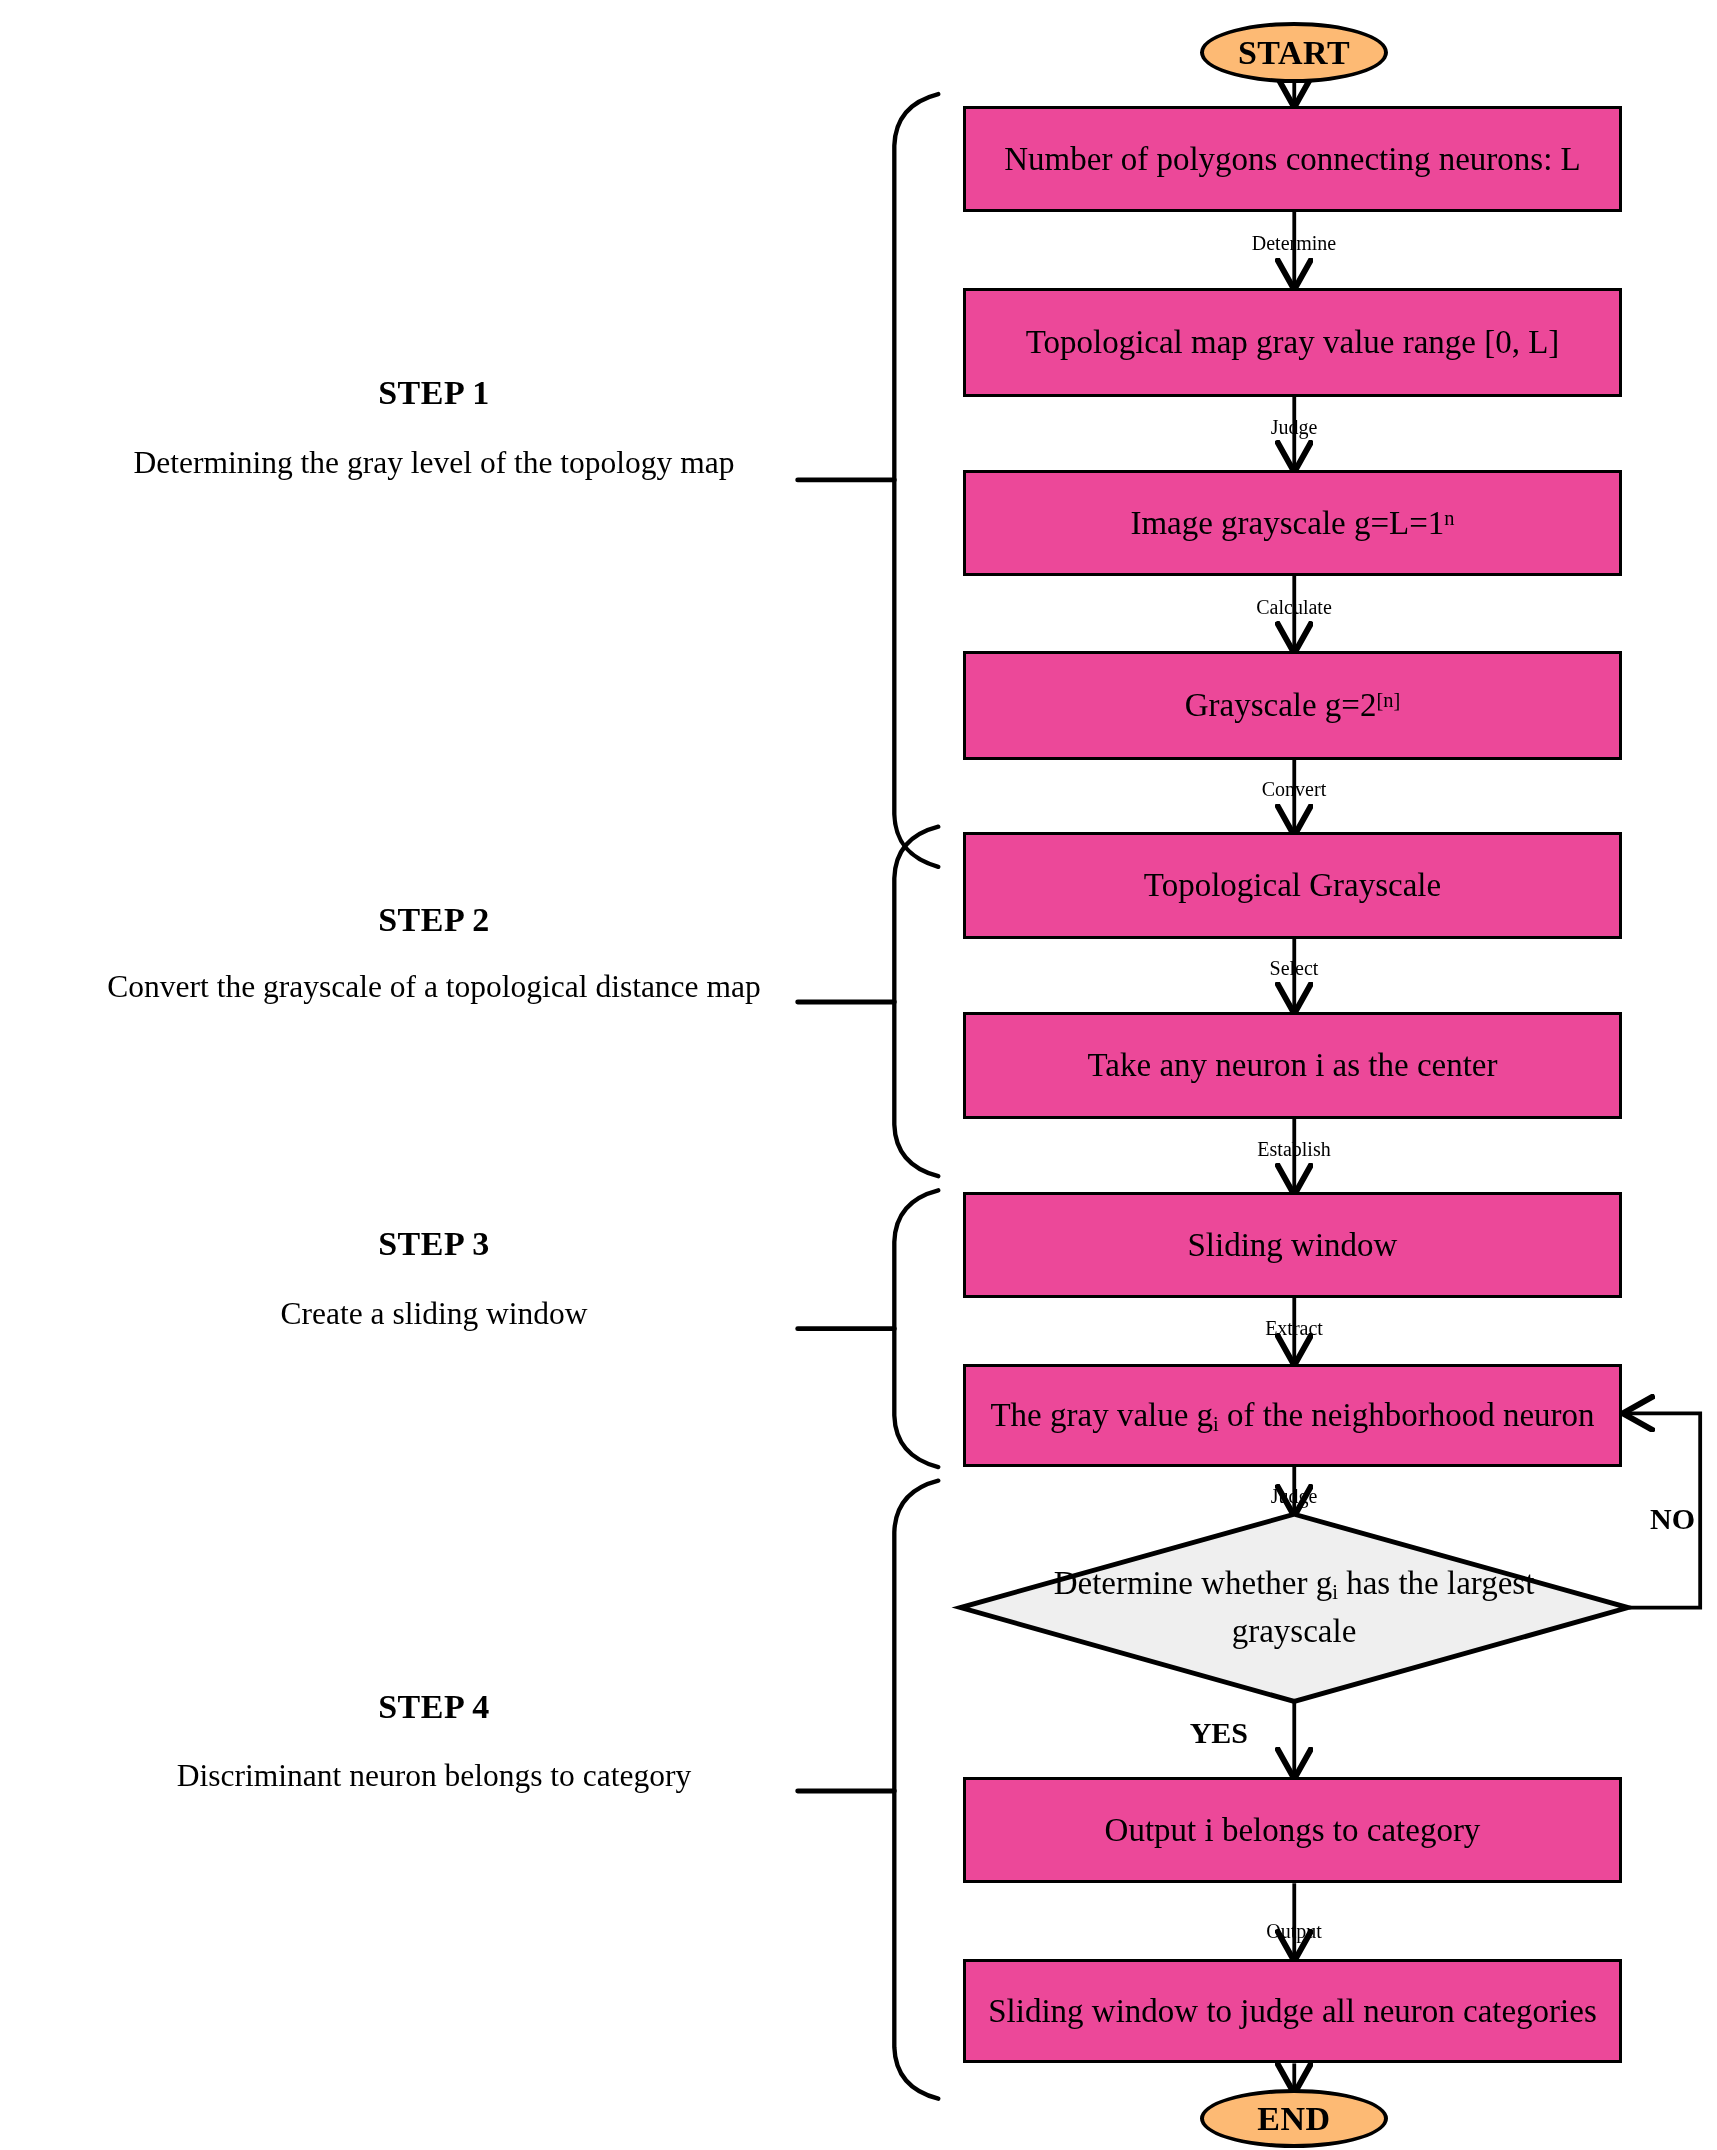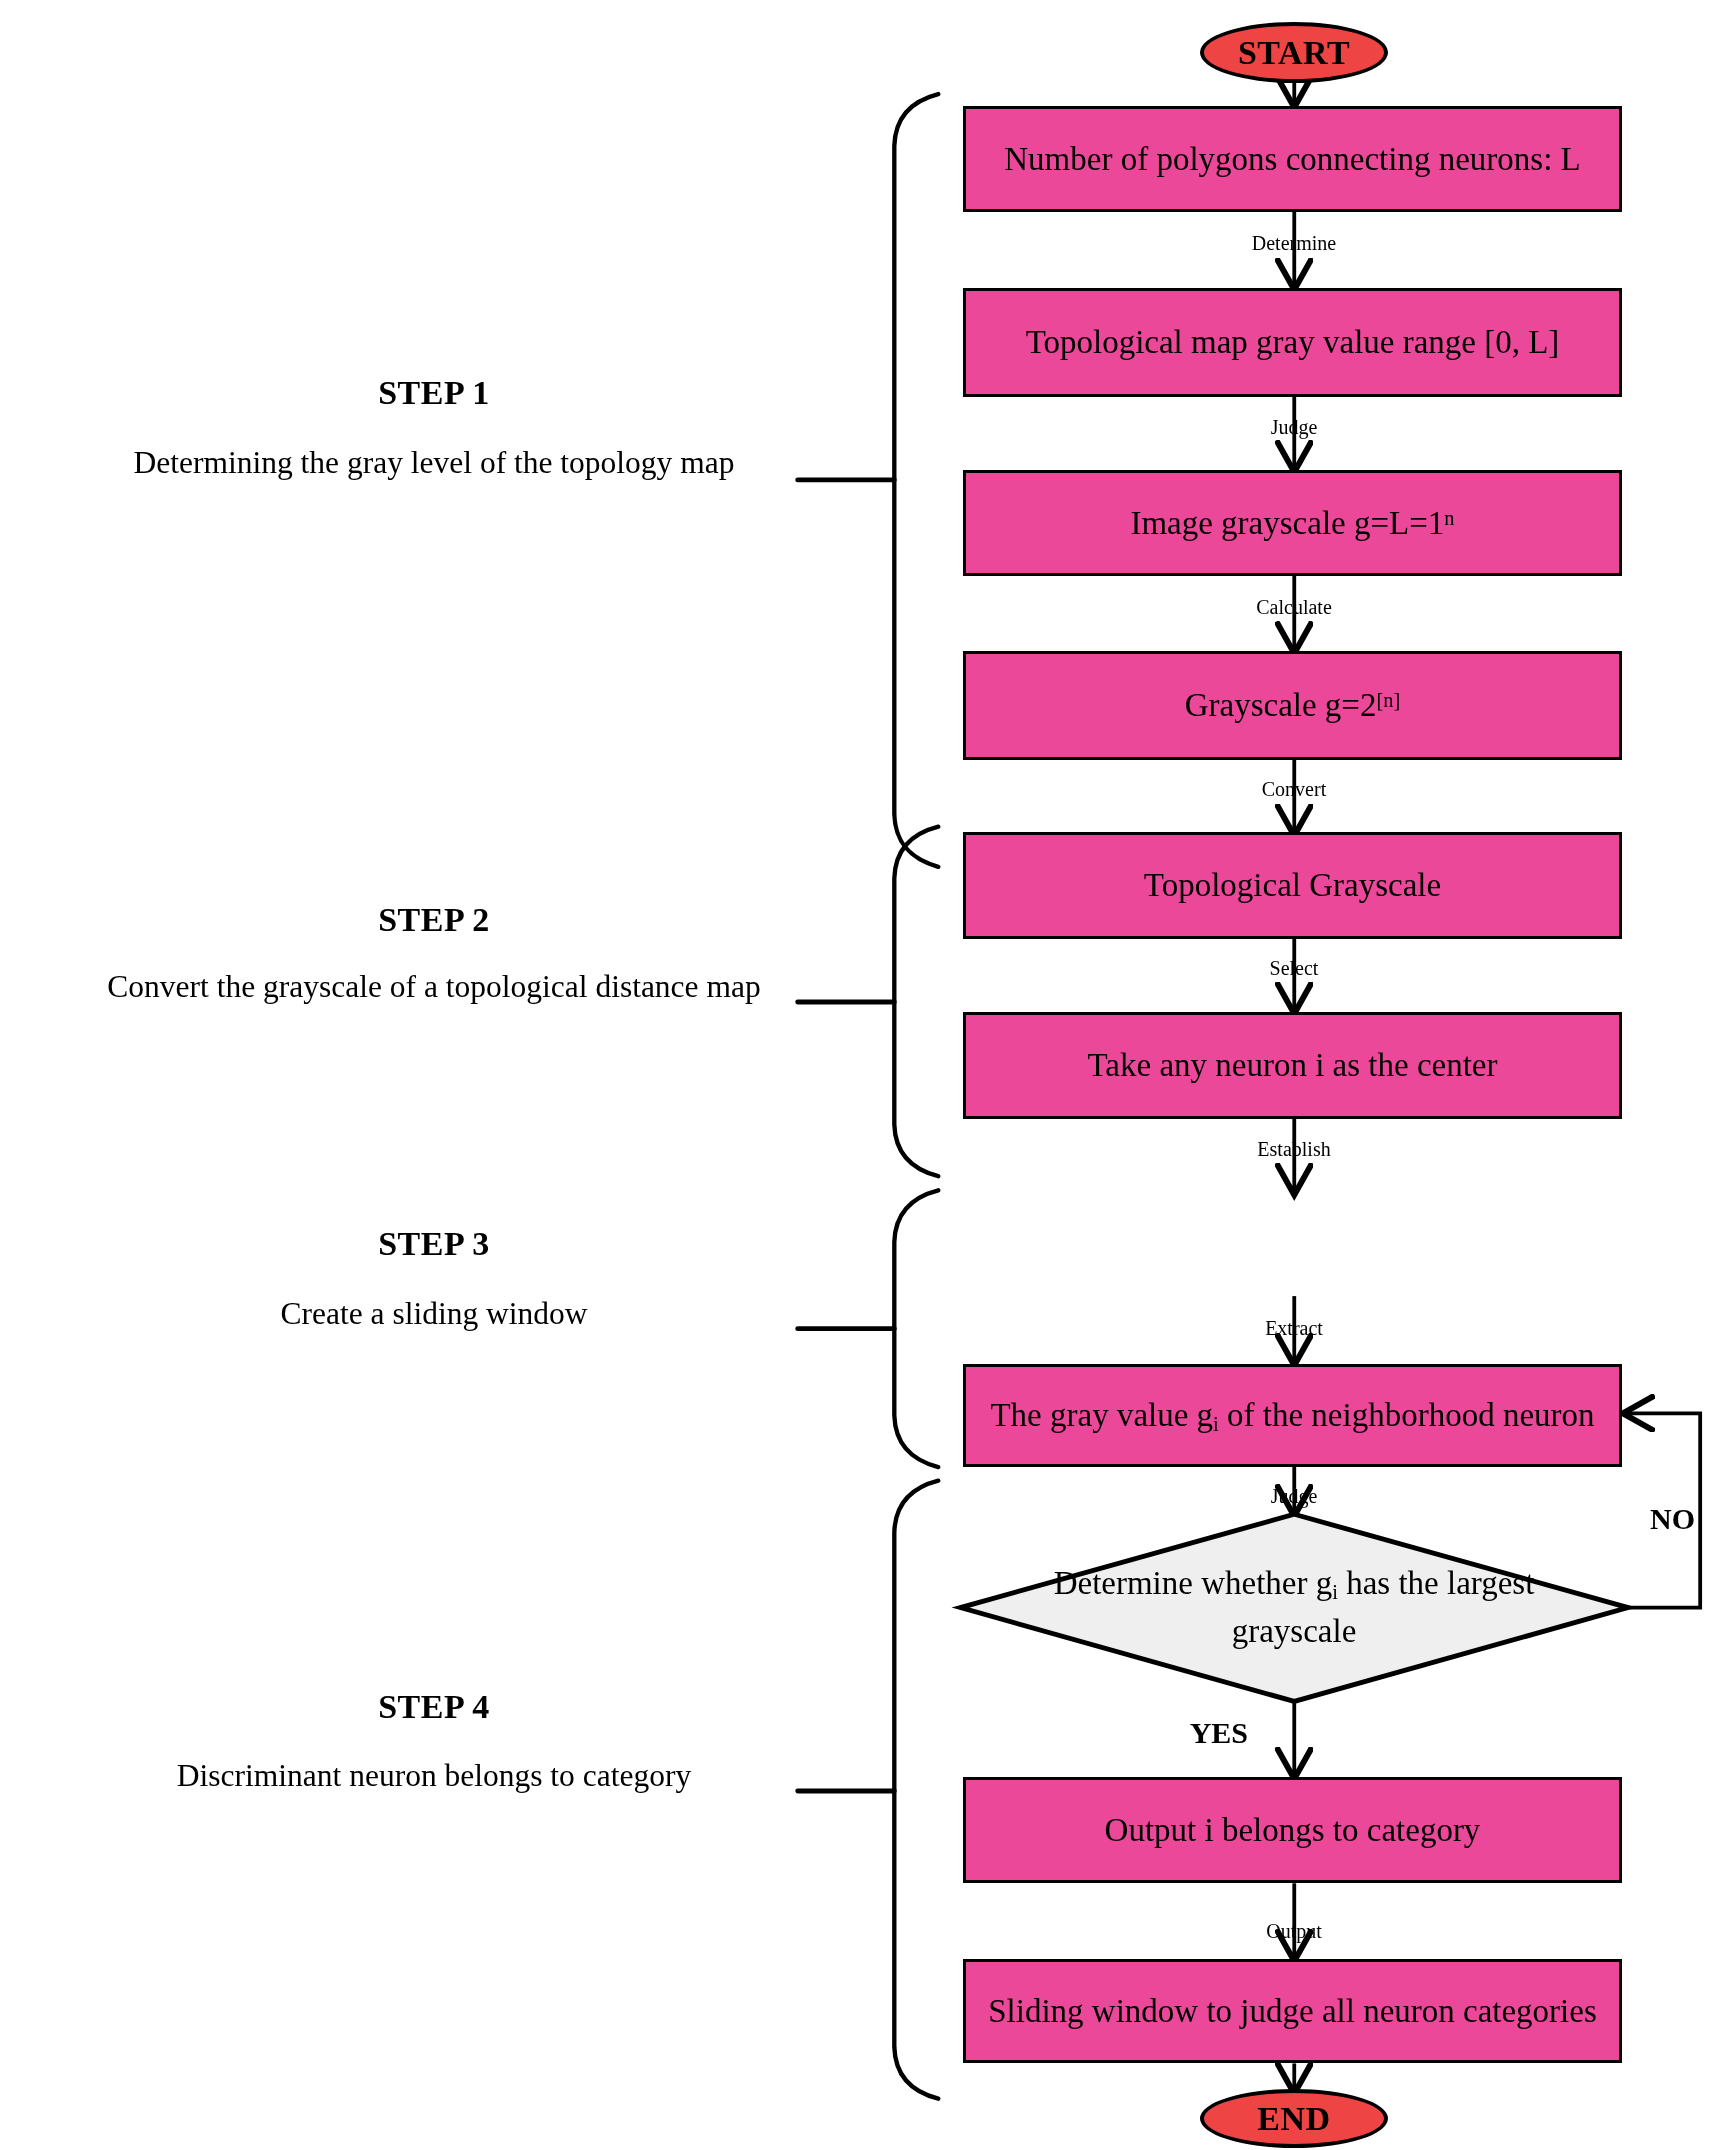--- a/index.html
+++ b/index.html
@@ -28,21 +28,21 @@
     padding:0 13px;
   }
   .node.gray{background:#ec4899;}
   .node.white{background:#ec4899;}
 
   .terminator{
     position:absolute;
     box-sizing:border-box;
     border:4.3px solid #000;
     border-radius:50%;
-    background:#ef4444;
+    background:#fdba74;
     display:flex;
     align-items:center;
     justify-content:center;
     font-size:34px;
     font-weight:bold;
     letter-spacing:0.5px;
   }
 
   
   .edge-label{
@@ -169,20 +169,23 @@
   </div>
 
   <div class="node gray" style="left:963px;top:832px;width:659px;height:107px;">
     <span>Topological Grayscale</span>
   </div>
 
   <div class="node white" style="left:963px;top:1012px;width:659px;height:107px;">
     <span>Take any neuron i as the center</span>
   </div>
 
+  <div class="node gray" style="left:963px;top:1192px;width:659px;height:106px;">
+    <span>Sliding window</span>
+  </div>
 
   <div class="node white" style="left:963px;top:1364px;width:659px;height:103px;">
     <span><span>The gray value g</span><sub>i</sub><span> of the neighborhood neuron</span></span>
   </div>
 
   <div style="position:absolute;left:1020px;top:1547px;width:548px;height:122px;
               display:flex;align-items:center;justify-content:center;text-align:center;
               font-size:33px;line-height:1.45;">
     <span><span>Determine whether g</span><sub>i</sub><span> has the largest grayscale</span></span>
   </div>

